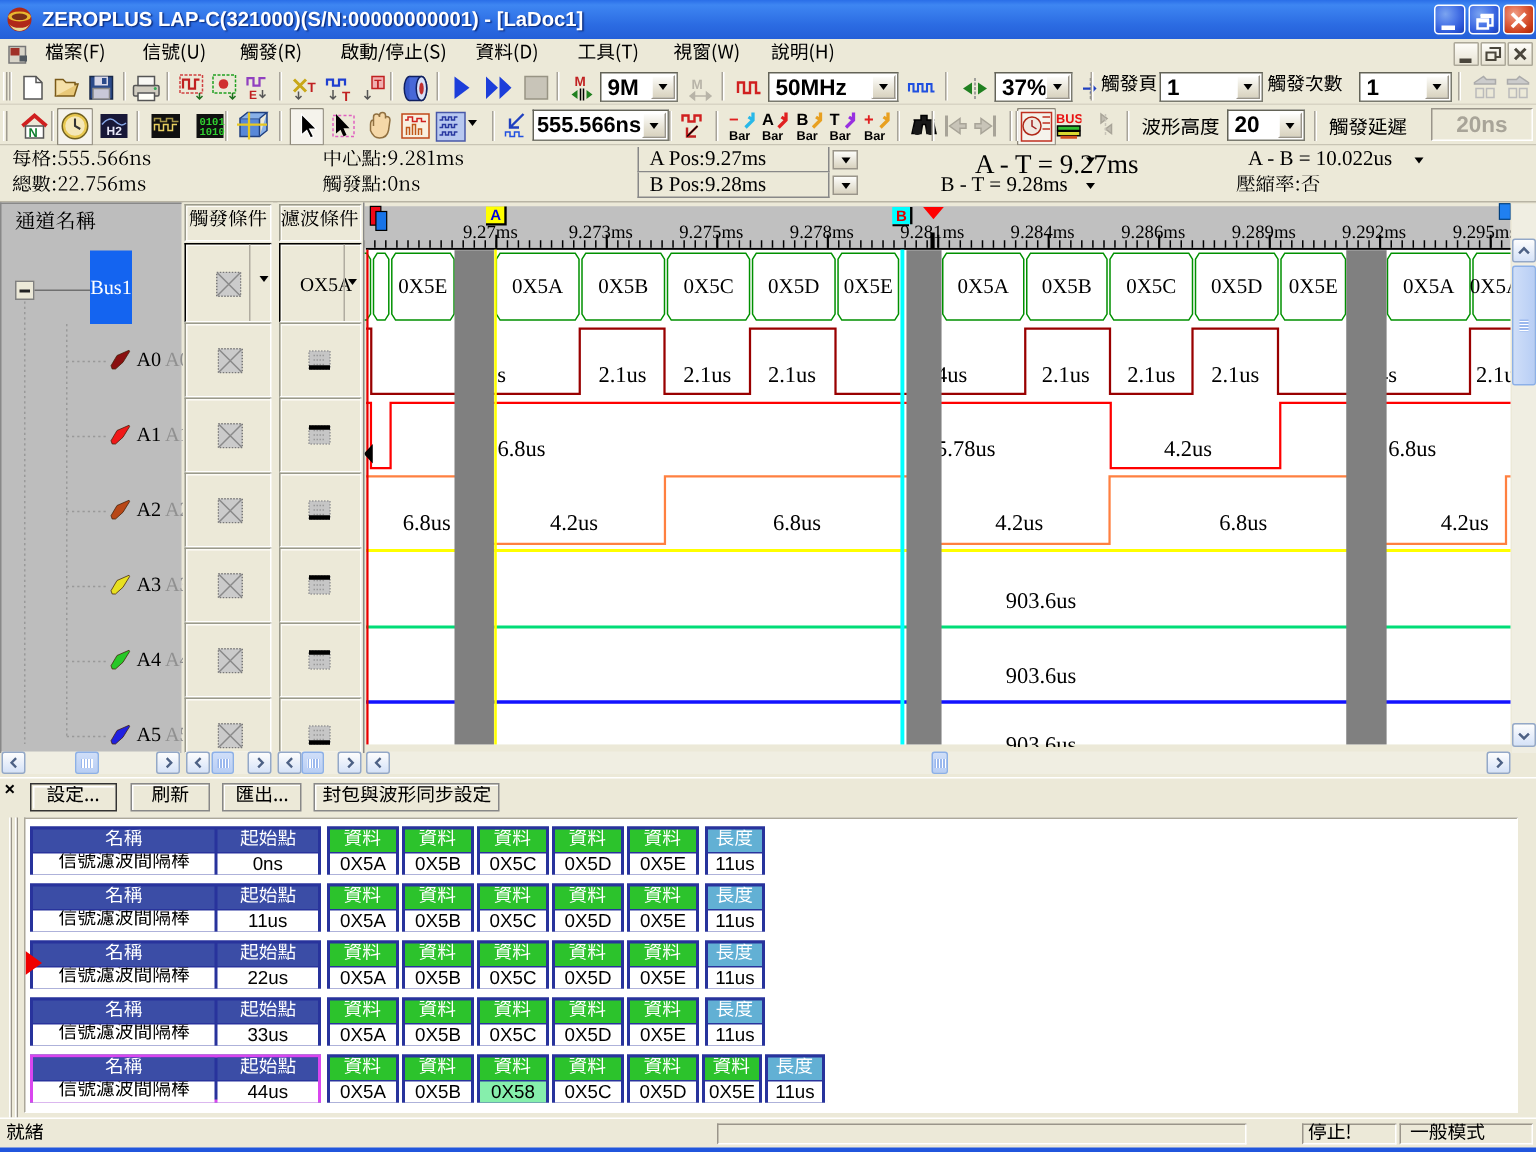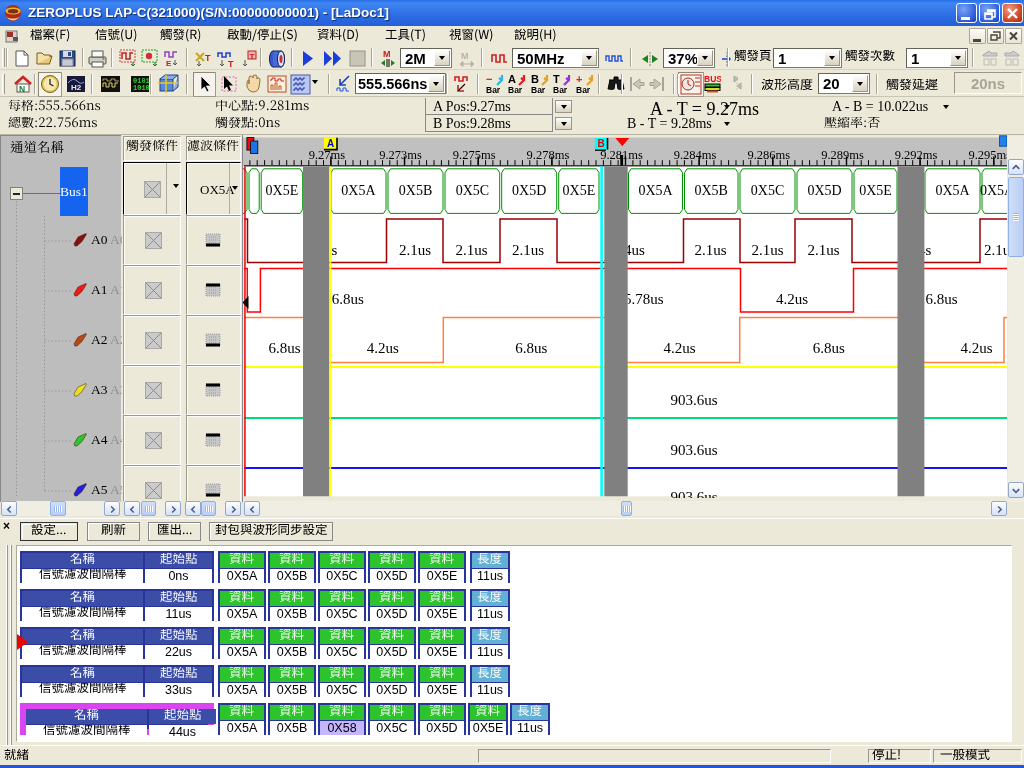--- a/index.html
+++ b/index.html
@@ -189,21 +189,21 @@
     </svg>
   </div>
 <div class="tbtn" style="left:377px;top:47px;width:22px;height:24px">
     <svg width="18" height="20" viewBox="0 0 18 20">
       <text x="4" y="8" font-size="9" font-weight="bold" fill="#c02020" font-family="Liberation Sans">M</text>
       <path d="M2 14 l4-3 v6 z M16 14 l-4-3 v6 z" fill="#208020"></path>
       <path d="M8 10 v8 m2-8 v8" stroke="#000"></path>
     </svg>
   </div>
 <div class="combo" style="left:400px;top:48px;width:52px;height:20px;font-size:15px">
-    <div class="v" style="padding-left:4px">2M</div>
+    <div class="v" style="padding-left:4px">9M</div>
     <div class="cbtn">
       <div class="arr"></div>
     </div>
   </div>
 <div class="tbtn" style="left:456px;top:47px;width:22px;height:24px">
     <svg width="18" height="20" viewBox="0 0 18 20">
       <text x="3" y="10" font-size="9" font-weight="bold" fill="#b8b4a8" font-family="Liberation Sans">M</text>
       <path d="M2 15 l3-2.5 v5 z M16 15 l-3-2.5 v5 z M5 15 h8" stroke="#b8b4a8" fill="#b8b4a8"></path>
     </svg>
   </div>
@@ -1203,21 +1203,21 @@
 <div class="abs" style="left:470px;top:665px;width:40px;height:32px;border:2px solid #28339c;background:#28339c">
     <div class="abs" style="left:0px;top:0px;width:36px;height:15px;background:#62b0d4;display:flex;align-items:center;justify-content:center;overflow:hidden">
       <svg class="t" width="26" height="16" fill="#fff">
         <use href="#sy_cd"></use>
       </svg>
     </div>
     <div class="abs" style="left:0px;top:16px;width:36px;height:14px;background:#fff;display:flex;align-items:center;justify-content:center;overflow:hidden">
       <span style="font-size:12.5px">11us</span>
     </div>
   </div>
-<div class="abs" style="left:20px;top:703px;width:194px;height:32px;border:6px solid #d946ef;background:#28339c">
+<div class="abs" style="left:20px;top:703px;width:194px;height:32px;border:2px solid #d946ef;background:#28339c">
     <div class="abs" style="left:0px;top:0px;width:121px;height:15px;background:#3b4da6;display:flex;align-items:center;justify-content:center;overflow:hidden">
       <svg class="t" width="26" height="16" fill="#fff">
         <use href="#sy_mc"></use>
       </svg>
     </div>
     <div class="abs" style="left:123px;top:0px;width:67px;height:15px;background:#3b4da6;display:flex;align-items:center;justify-content:center;overflow:hidden">
       <svg class="t" width="38" height="16" fill="#fff">
         <use href="#sy_qd"></use>
       </svg>
     </div>
@@ -1249,21 +1249,21 @@
     <div class="abs" style="left:0px;top:16px;width:44px;height:14px;background:#fff;display:flex;align-items:center;justify-content:center;overflow:hidden">
       <span style="font-size:12.5px">0X5B</span>
     </div>
   </div>
 <div class="abs" style="left:318px;top:703px;width:48px;height:32px;border:2px solid #28339c;background:#28339c">
     <div class="abs" style="left:0px;top:0px;width:44px;height:15px;background:#2cc32c;display:flex;align-items:center;justify-content:center;overflow:hidden">
       <svg class="t" width="26" height="16" fill="#fff">
         <use href="#sy_zl"></use>
       </svg>
     </div>
-    <div class="abs" style="left:0px;top:16px;width:44px;height:14px;background:#c4b5fd;display:flex;align-items:center;justify-content:center;overflow:hidden">
+    <div class="abs" style="left:0px;top:16px;width:44px;height:14px;background:#86efac;display:flex;align-items:center;justify-content:center;overflow:hidden">
       <span style="font-size:12.5px">0X58</span>
     </div>
   </div>
 <div class="abs" style="left:368px;top:703px;width:48px;height:32px;border:2px solid #28339c;background:#28339c">
     <div class="abs" style="left:0px;top:0px;width:44px;height:15px;background:#2cc32c;display:flex;align-items:center;justify-content:center;overflow:hidden">
       <svg class="t" width="26" height="16" fill="#fff">
         <use href="#sy_zl"></use>
       </svg>
     </div>
     <div class="abs" style="left:0px;top:16px;width:44px;height:14px;background:#fff;display:flex;align-items:center;justify-content:center;overflow:hidden">

